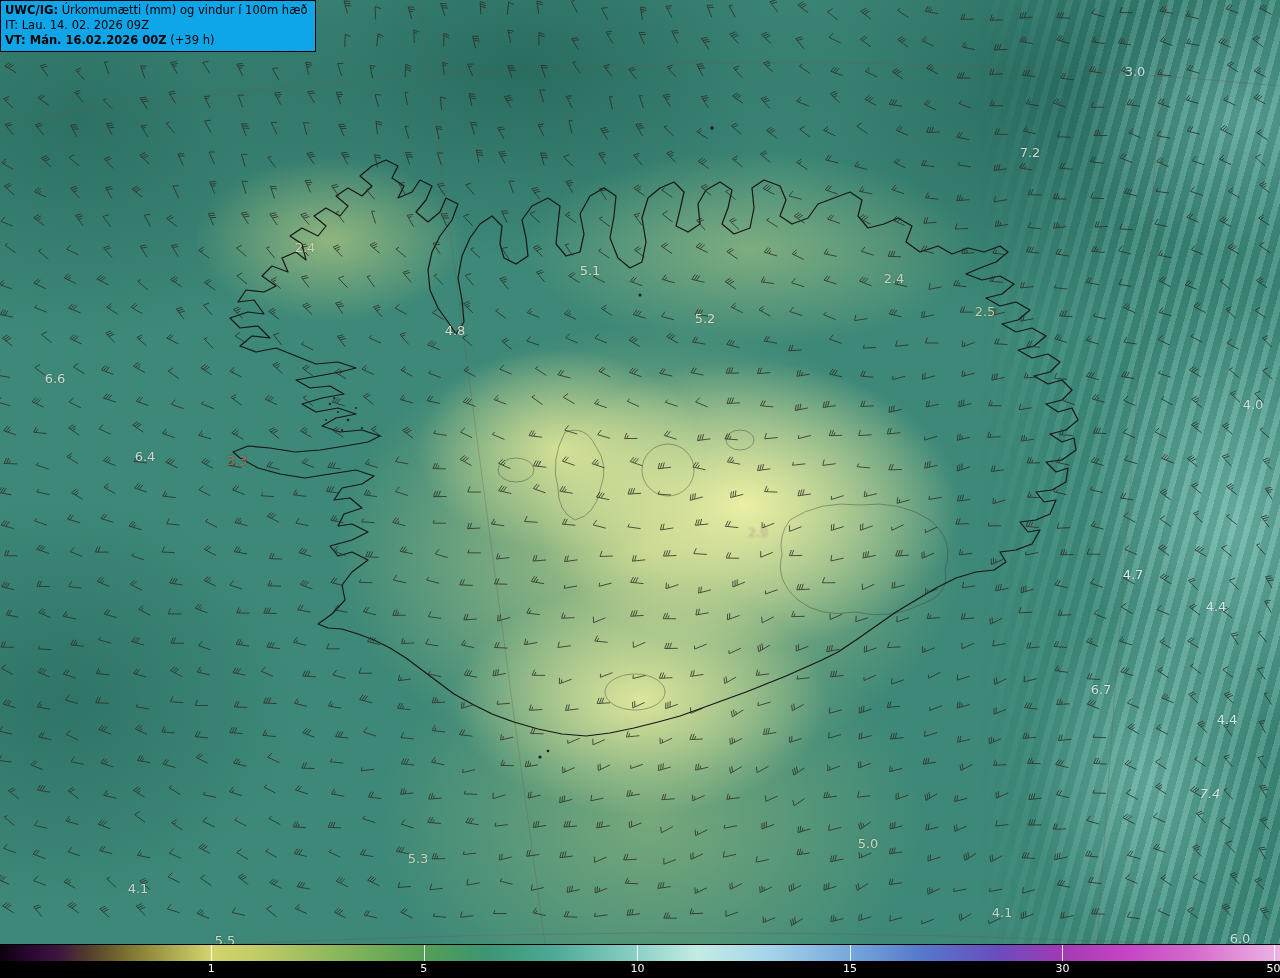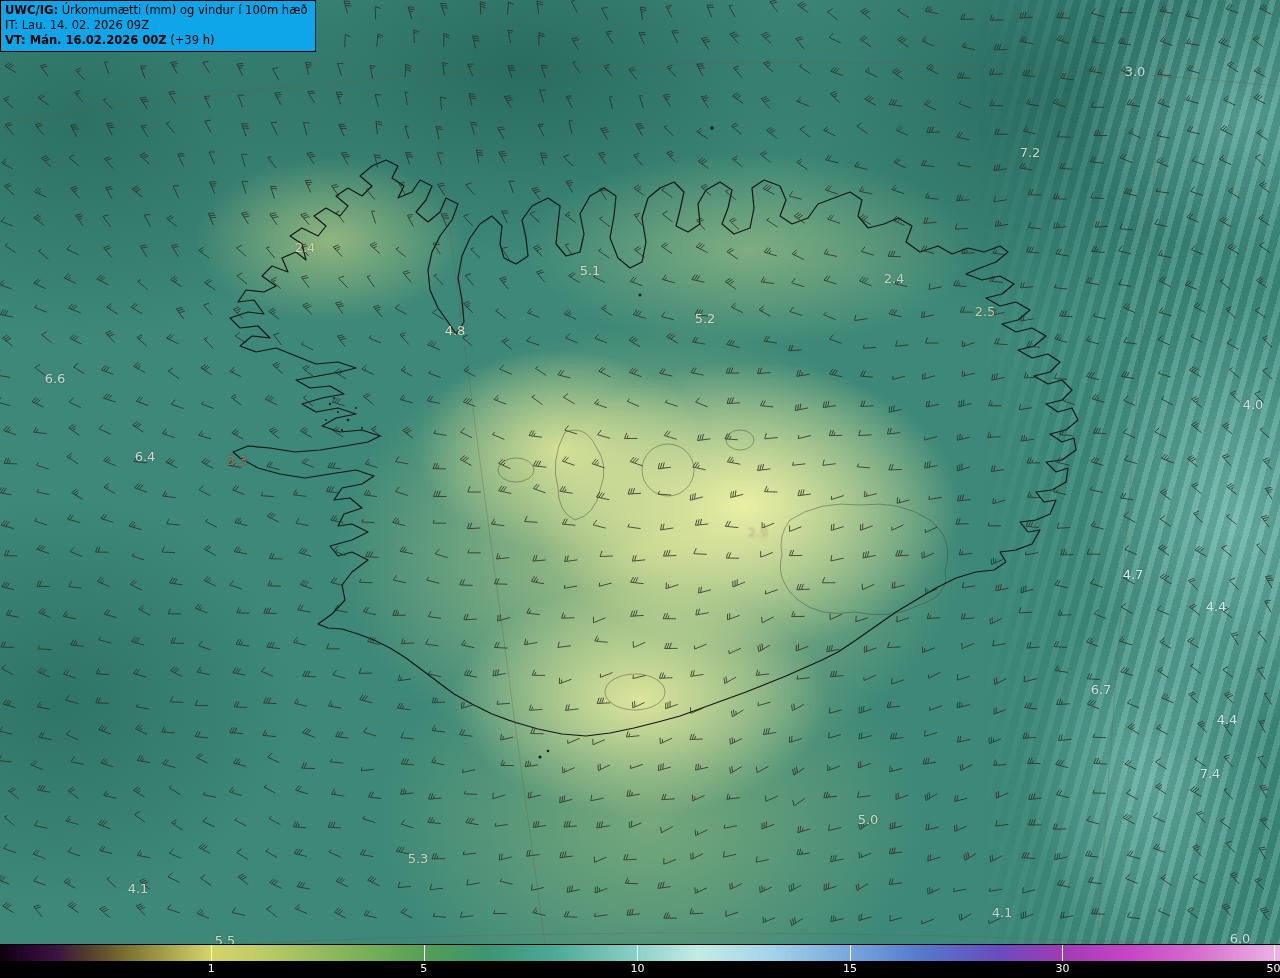--- a/index.html
+++ b/index.html
@@ -1309,22 +1309,22 @@
         <span class="map-value" style="left: 455px; top: 330px; color: rgb(216, 220, 192);">4.8</span>
         <span class="map-value" style="left: 55px; top: 378px; color: rgb(207, 216, 208);">6.6</span>
         <span class="map-value" style="left: 1253px; top: 404px; color: rgb(207, 224, 218);">4.0</span>
         <span class="map-value" style="left: 145px; top: 456px; color: rgb(207, 216, 208);">6.4</span>
         <span class="map-value" style="left: 237px; top: 460px; color: rgb(176, 106, 80);">3.3</span>
         <span class="map-value" style="left: 758px; top: 532px; color: rgb(216, 207, 160);">2.9</span>
         <span class="map-value" style="left: 1133px; top: 574px; color: rgb(216, 236, 234);">4.7</span>
         <span class="map-value" style="left: 1216px; top: 606px; color: rgb(208, 232, 228);">4.4</span>
         <span class="map-value" style="left: 1101px; top: 689px; color: rgb(207, 224, 220);">6.7</span>
         <span class="map-value" style="left: 1227px; top: 719px; color: rgb(208, 232, 228);">4.4</span>
-        <span class="map-value" style="left: 1210px; top: 773px; color: rgb(208, 228, 222);">7.4</span>
-        <span class="map-value" style="left: 868px; top: 819px; color: rgb(208, 216, 192);">5.0</span>
+        <span class="map-value" style="left: 1210px; top: 793px; color: rgb(208, 228, 222); font-style: italic;">7.4</span>
+        <span class="map-value" style="left: 868px; top: 843px; color: rgb(208, 216, 192);">5.0</span>
         <span class="map-value" style="left: 418px; top: 858px; color: rgb(204, 212, 184);">5.3</span>
         <span class="map-value" style="left: 138px; top: 888px; color: rgb(200, 212, 204);">4.1</span>
         <span class="map-value" style="left: 1002px; top: 912px; color: rgb(200, 212, 196);">4.1</span>
         <span class="map-value" style="left: 225px; top: 940px; color: rgb(208, 216, 192);">5.5</span>
         <span class="map-value" style="left: 1240px; top: 938px; color: rgb(200, 224, 220);">6.0</span>
       </div>
 
     <div id="title-box">
       <div class="t-line"><span class="b">UWC/IG:</span><span> Úrkomumætti (mm) og vindur í 100m hæð</span></div>
       <div class="t-line"><span>IT: Lau. 14. 02. 2026 09Z</span></div>

